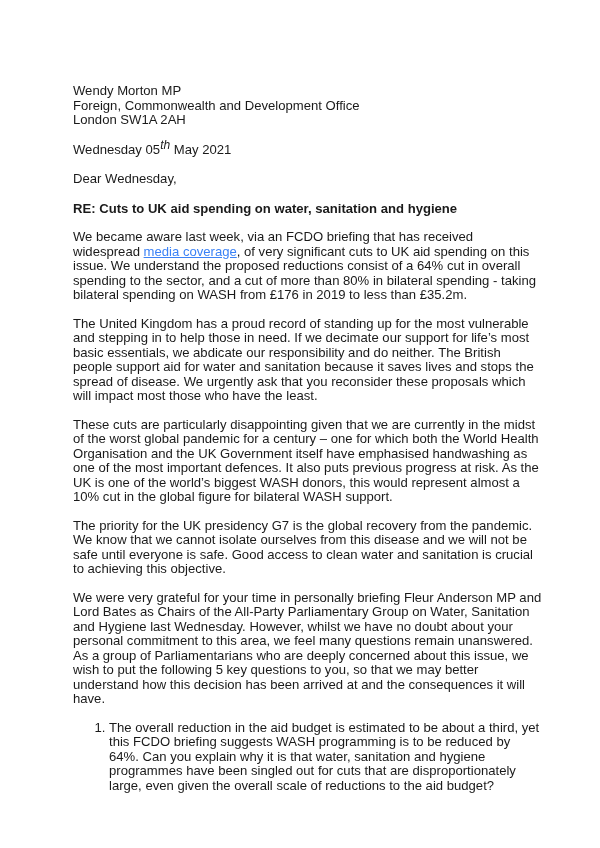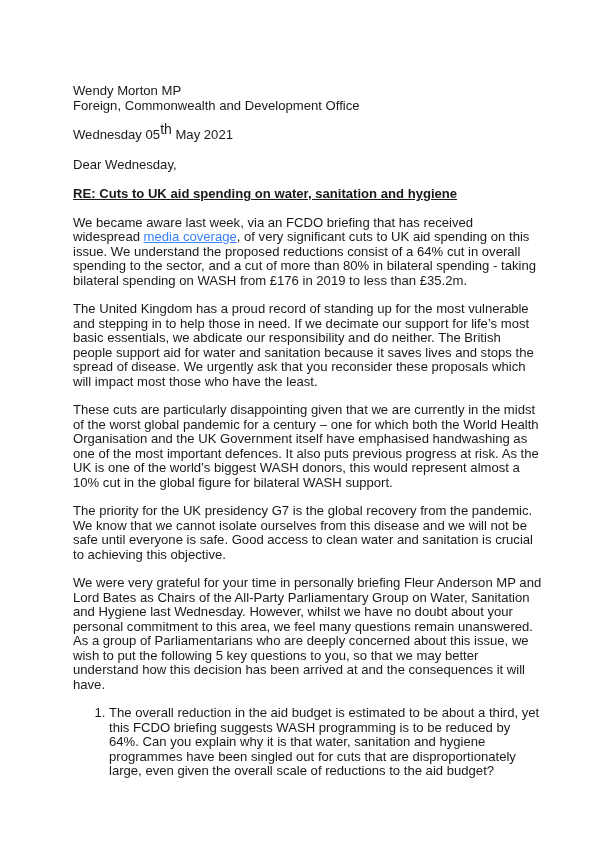--- a/index.html
+++ b/index.html
@@ -13,37 +13,38 @@
     background: #ffffff;
   }
   .content {
     position: absolute; left: 73px; top: 76px; width: 470px;
     font-size: 13.1px; line-height: 14.5px;
   }
   .addr-line { display: block; }
   .block { margin: 0; }
   .gap-s { height: 15px; }
   .gap { height: 14px; }
-  .date sup { font-size: 14px; line-height: 0; vertical-align: super; }
-  .re { font-weight: bold; text-decoration: underline; }
+  .date sup { font-size: 12px; line-height: 0; vertical-align: super; font-style: italic; }
+  .re { font-weight: bold; }
   a.link { color: #3b82f6; text-decoration: underline; }
   p { margin: 0; }
   ol { margin: 0; padding-left: 36px; }
   ol li { padding-left: 0; }
   .bold { font-weight: normal; margin-top: 44px; }
 </style>
 </head>
 <body>
 
 <div class="page">
   <div class="content">
 
     <div class="block">
       <span class="addr-line">Wendy Morton MP</span>
       <span class="addr-line">Foreign, Commonwealth and Development Office</span>
+      <span class="addr-line">London SW1A 2AH</span>
     </div>
 
     <div class="gap-s"></div>
 
     <div class="date"><span>Wednesday 05</span><sup>th</sup><span> May 2021</span></div>
 
     <div class="gap-s"></div>
 
     <p>Dear Wednesday,</p>
 

